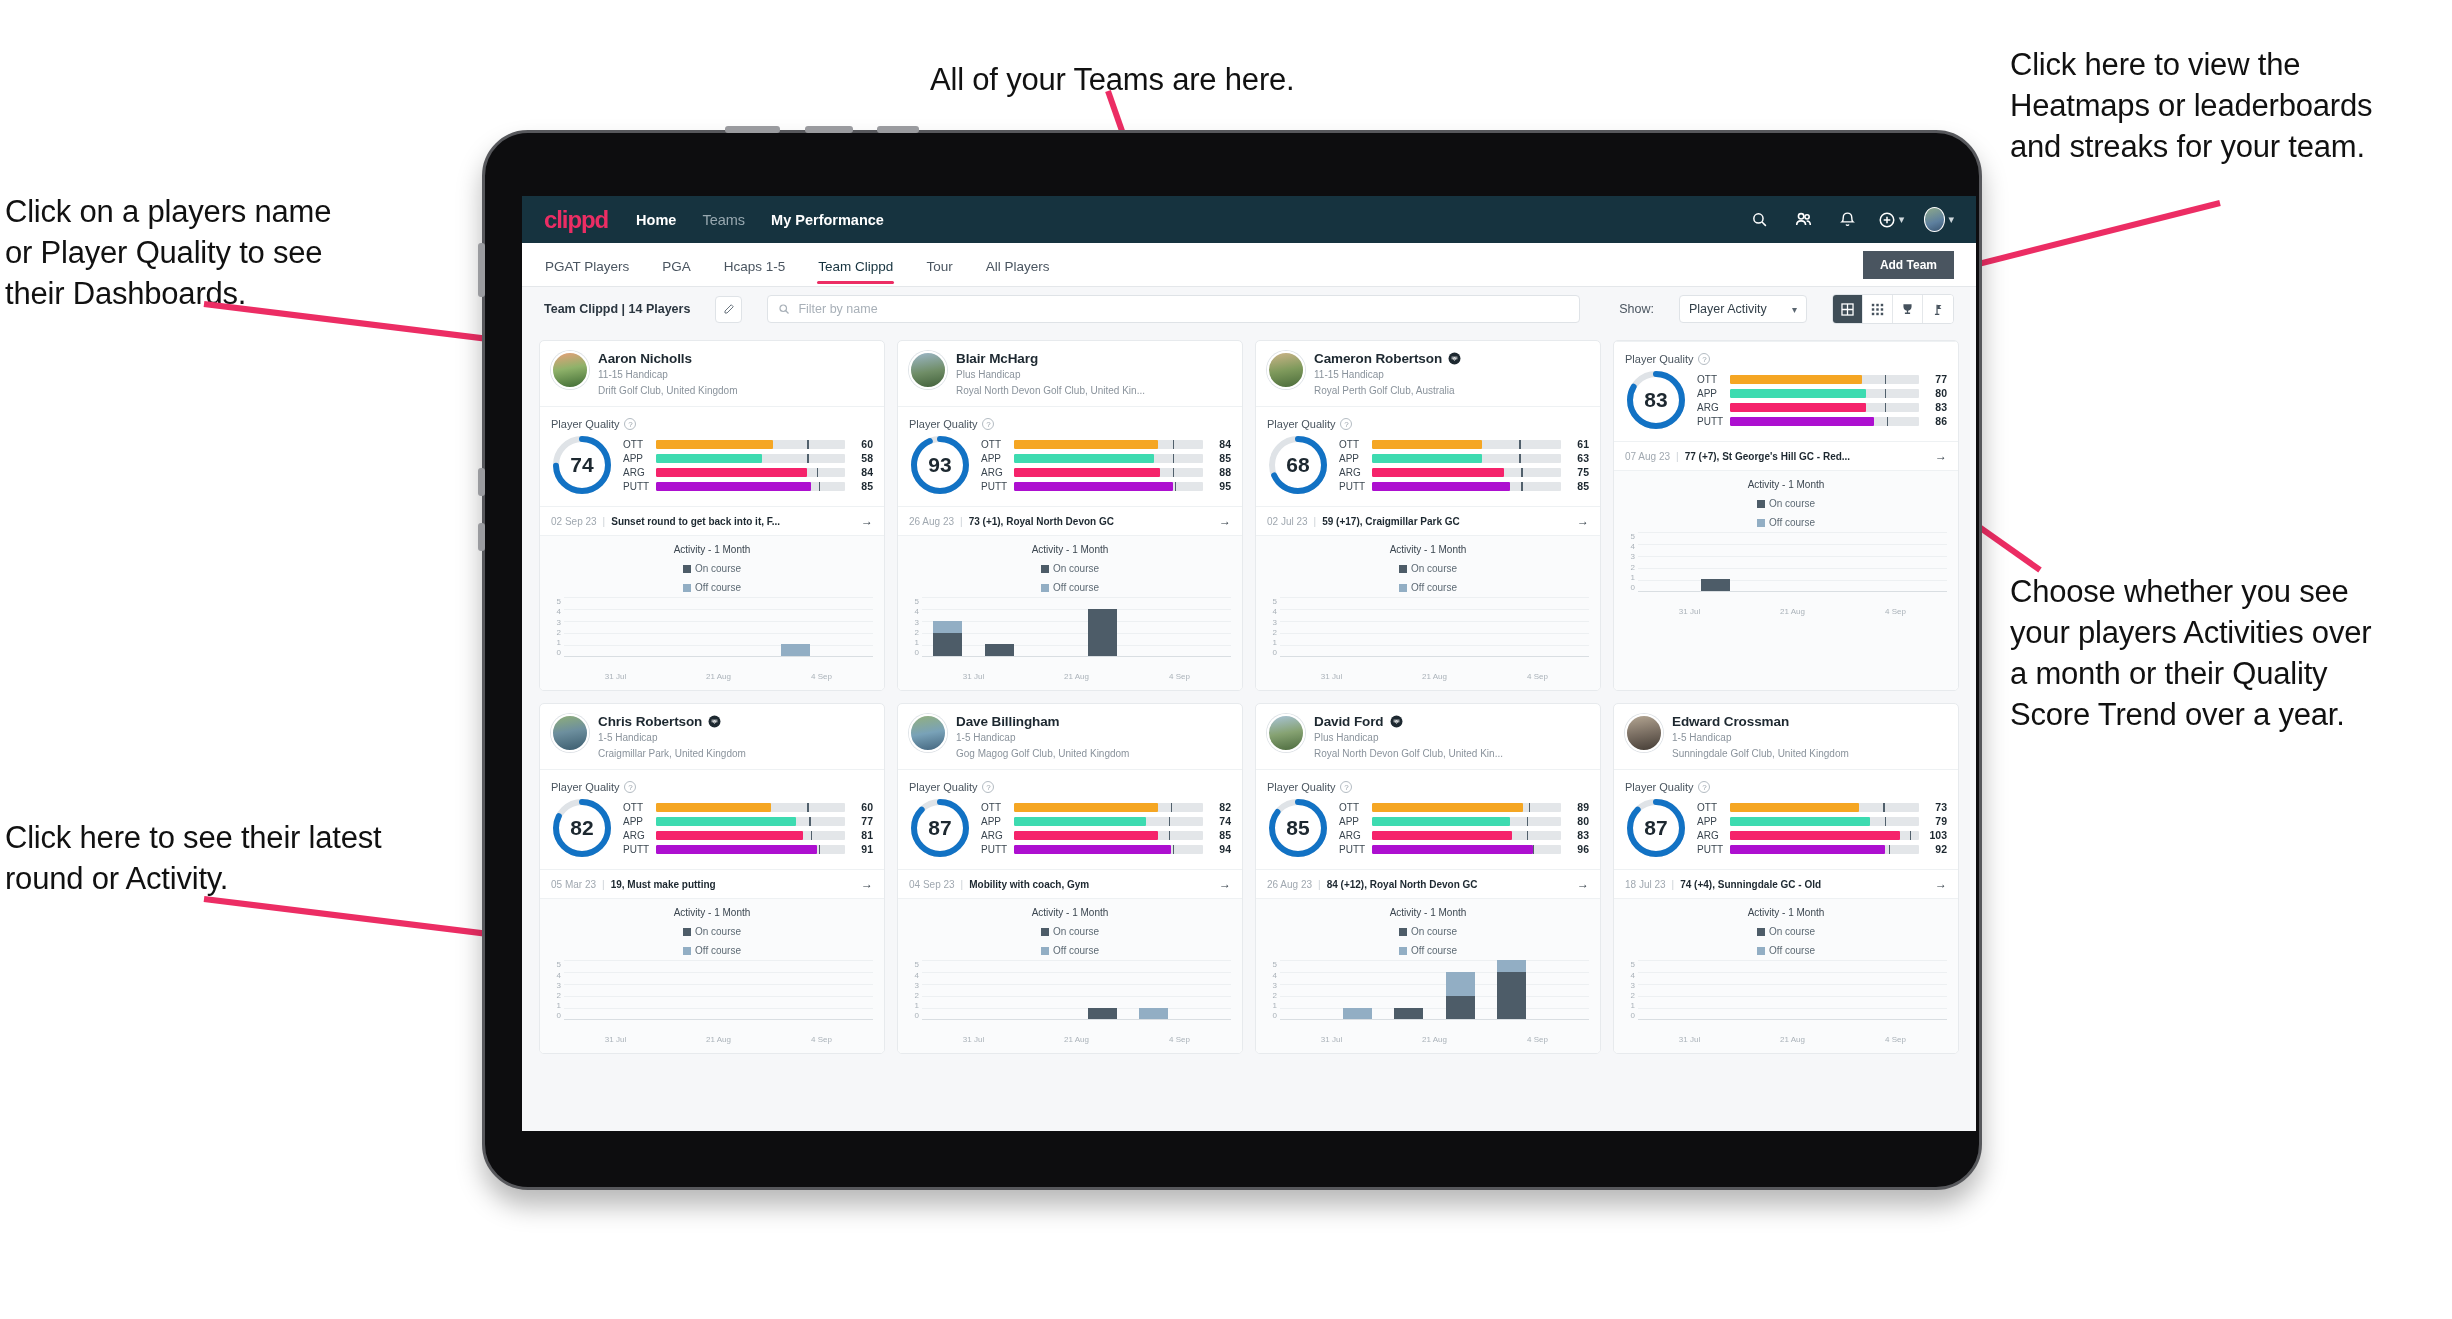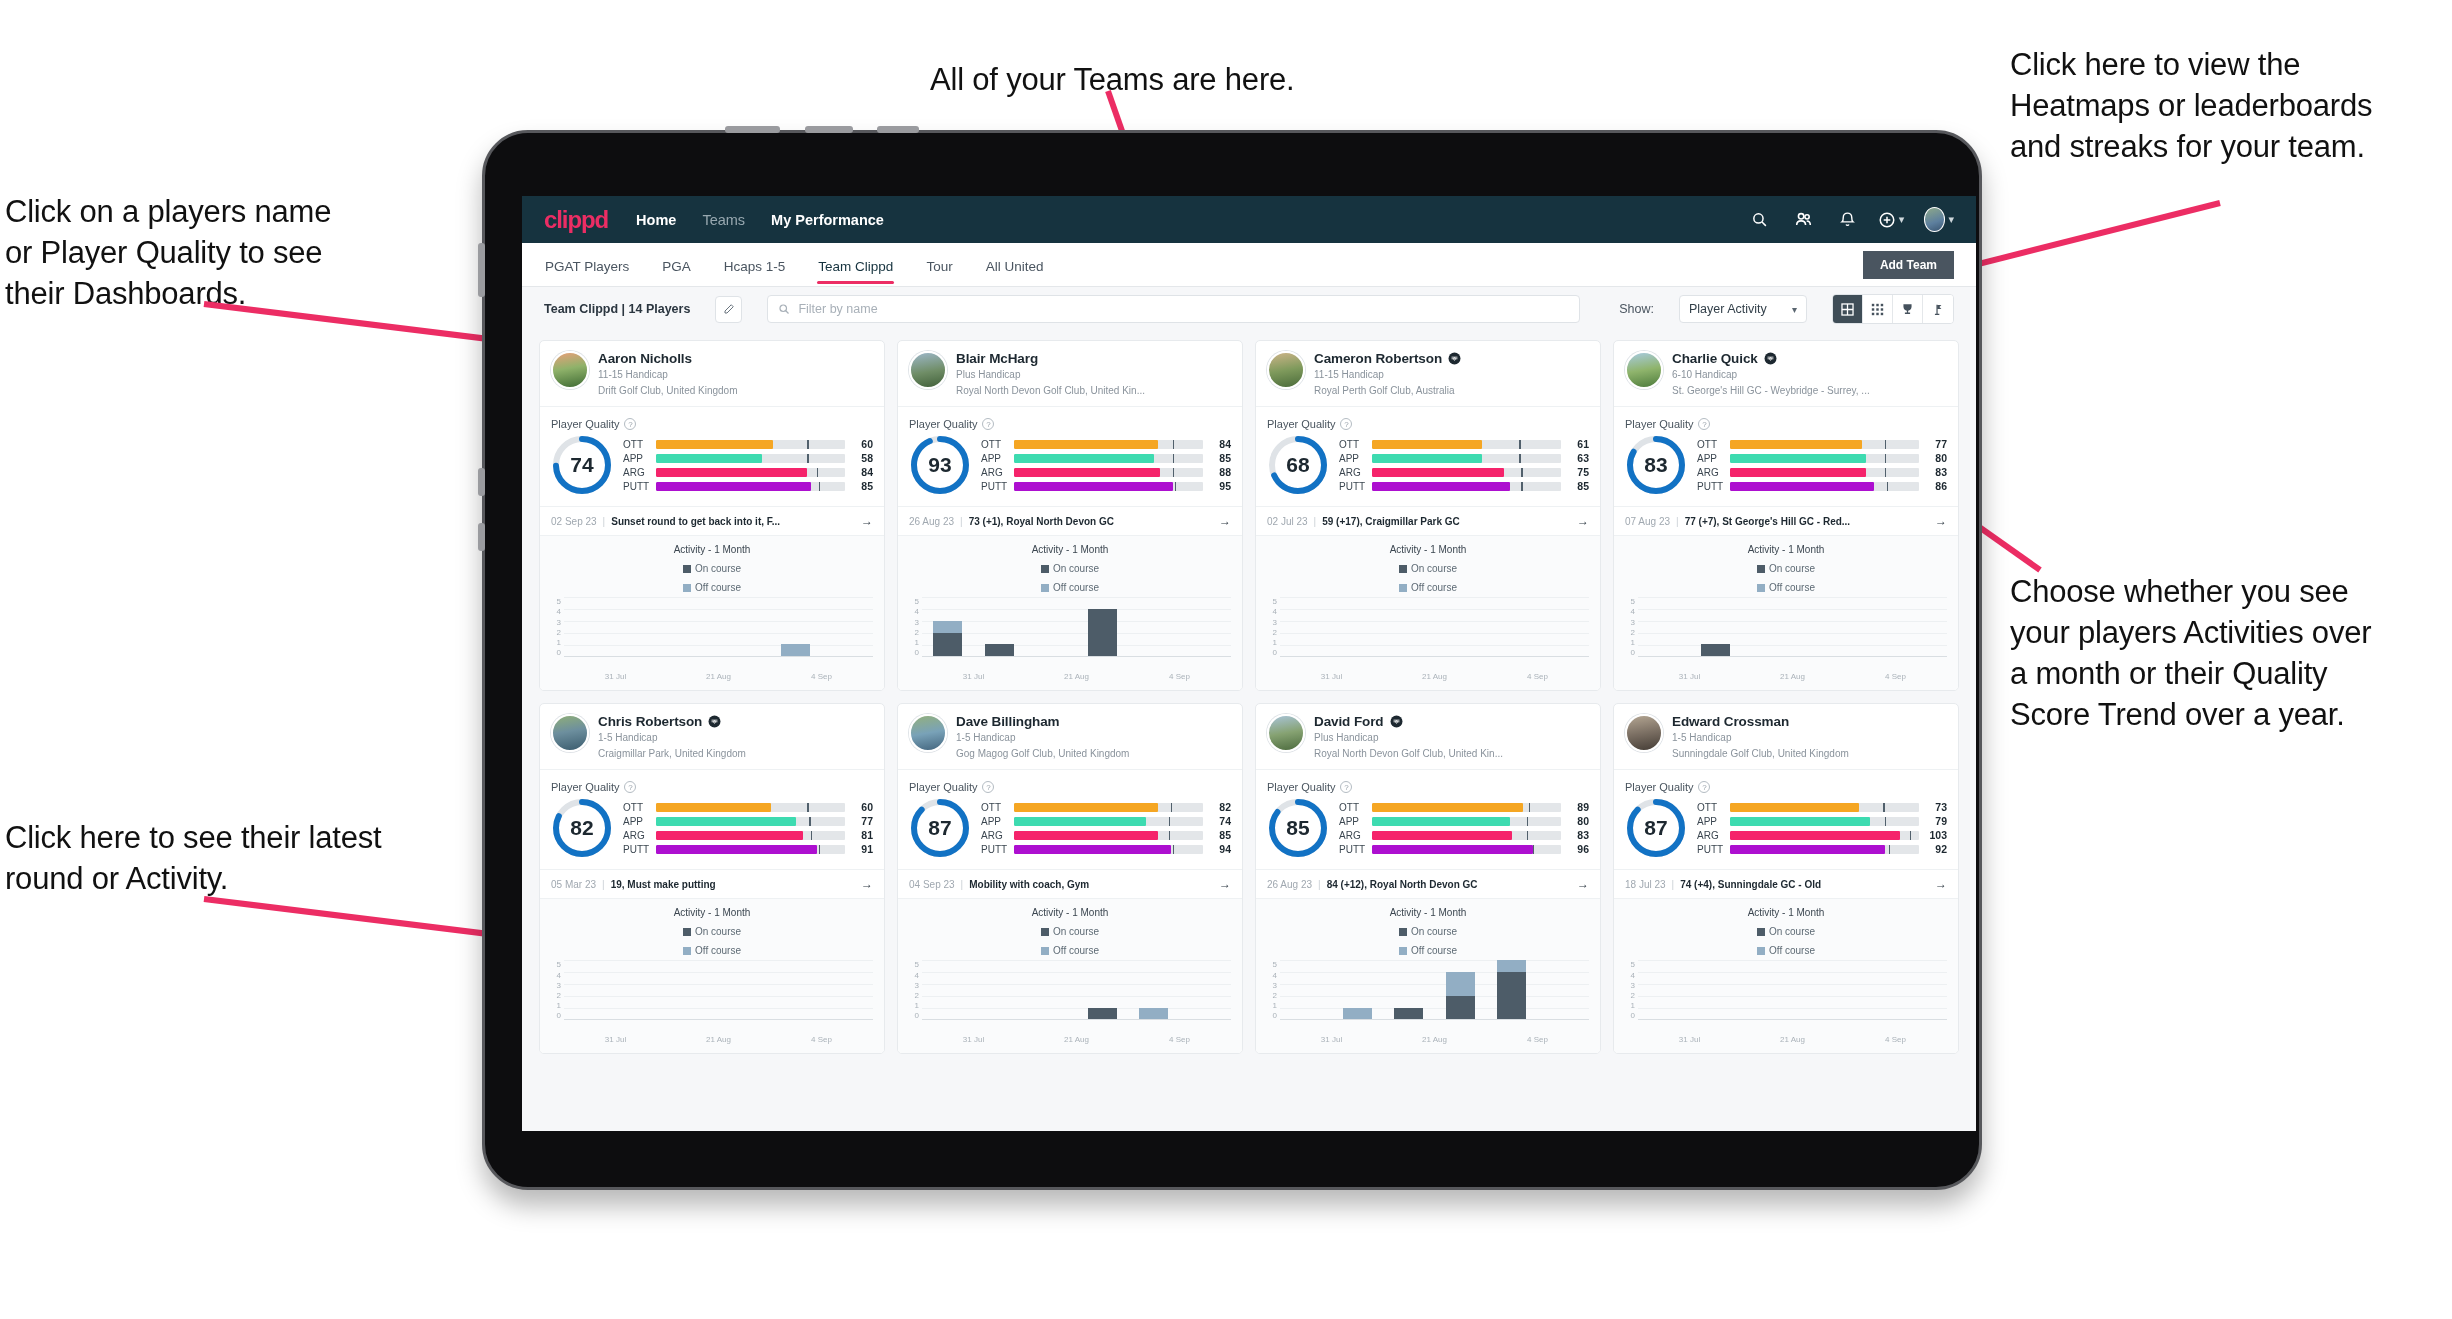--- a/index.html
+++ b/index.html
@@ -328,21 +328,21 @@
           <span class="chev">▾</span>
         </div>
       </div>
 
       <div id="subtabs">
         <div class="subtab">PGAT Players</div>
         <div class="subtab">PGA</div>
         <div class="subtab">Hcaps 1-5</div>
         <div class="subtab active">Team Clippd</div>
         <div class="subtab">Tour</div>
-        <div class="subtab">All United</div>
+        <div class="subtab">All Players</div>
         <button id="add-team">Add Team</button>
       </div>
 
       <div id="filterbar">
         <div id="team-label">Team Clippd | 14 Players</div>
         <div id="edit-btn">
           <svg width="12" height="12" viewBox="0 0 24 24" fill="none" stroke="currentColor" stroke-width="2">
             <path d="M16.5 3.5l4 4L8 20H4v-4z"></path>
           </svg>
         </div>
@@ -805,34 +805,20 @@
         </div>
       </div>
       <div class="xax">
                 <span class="xt">31 Jul</span>
                 <span class="xt">21 Aug</span>
                 <span class="xt">4 Sep</span>
               </div>
     </div>
           </div>
           <div class="card">
-    <div class="card-head">
-      <div class="pavatar" style="background:linear-gradient(170deg,#a8cbe0 0%,#8fb46c 50%,#4d7b3c 100%)"></div>
-      <div style="min-width:0;">
-        <div class="pname-row">
-          <span class="pname">Charlie Quick</span>
-          <svg class="verified" viewBox="0 0 24 24">
-  <circle cx="12" cy="12" r="11" fill="#1d2830"></circle>
-  <path d="M6.5 9.5h11M6.5 12.5h11M12 9.5c-2 1.5-2 4.5 0 6M12 9.5c2 1.5 2 4.5 0 6" stroke="#fff" stroke-width="1.5" fill="none"></path>
-</svg>
-        </div>
-        <div class="pmeta">6-10 Handicap</div>
-        <div class="pmeta">St. George's Hill GC - Weybridge - Surrey, ...</div>
-      </div>
-    </div>
 
     <div class="pq-sec">
       <div class="pq-title">
         <span>Player Quality</span>
         <span class="q-ico">?</span>
       </div>
       <div class="pq-body">
         <div class="donut">
           <svg width="62" height="62" viewBox="0 0 62 62">
             <circle cx="31" cy="31" r="26" fill="none" stroke="#dfe3e7" stroke-width="6"></circle>

